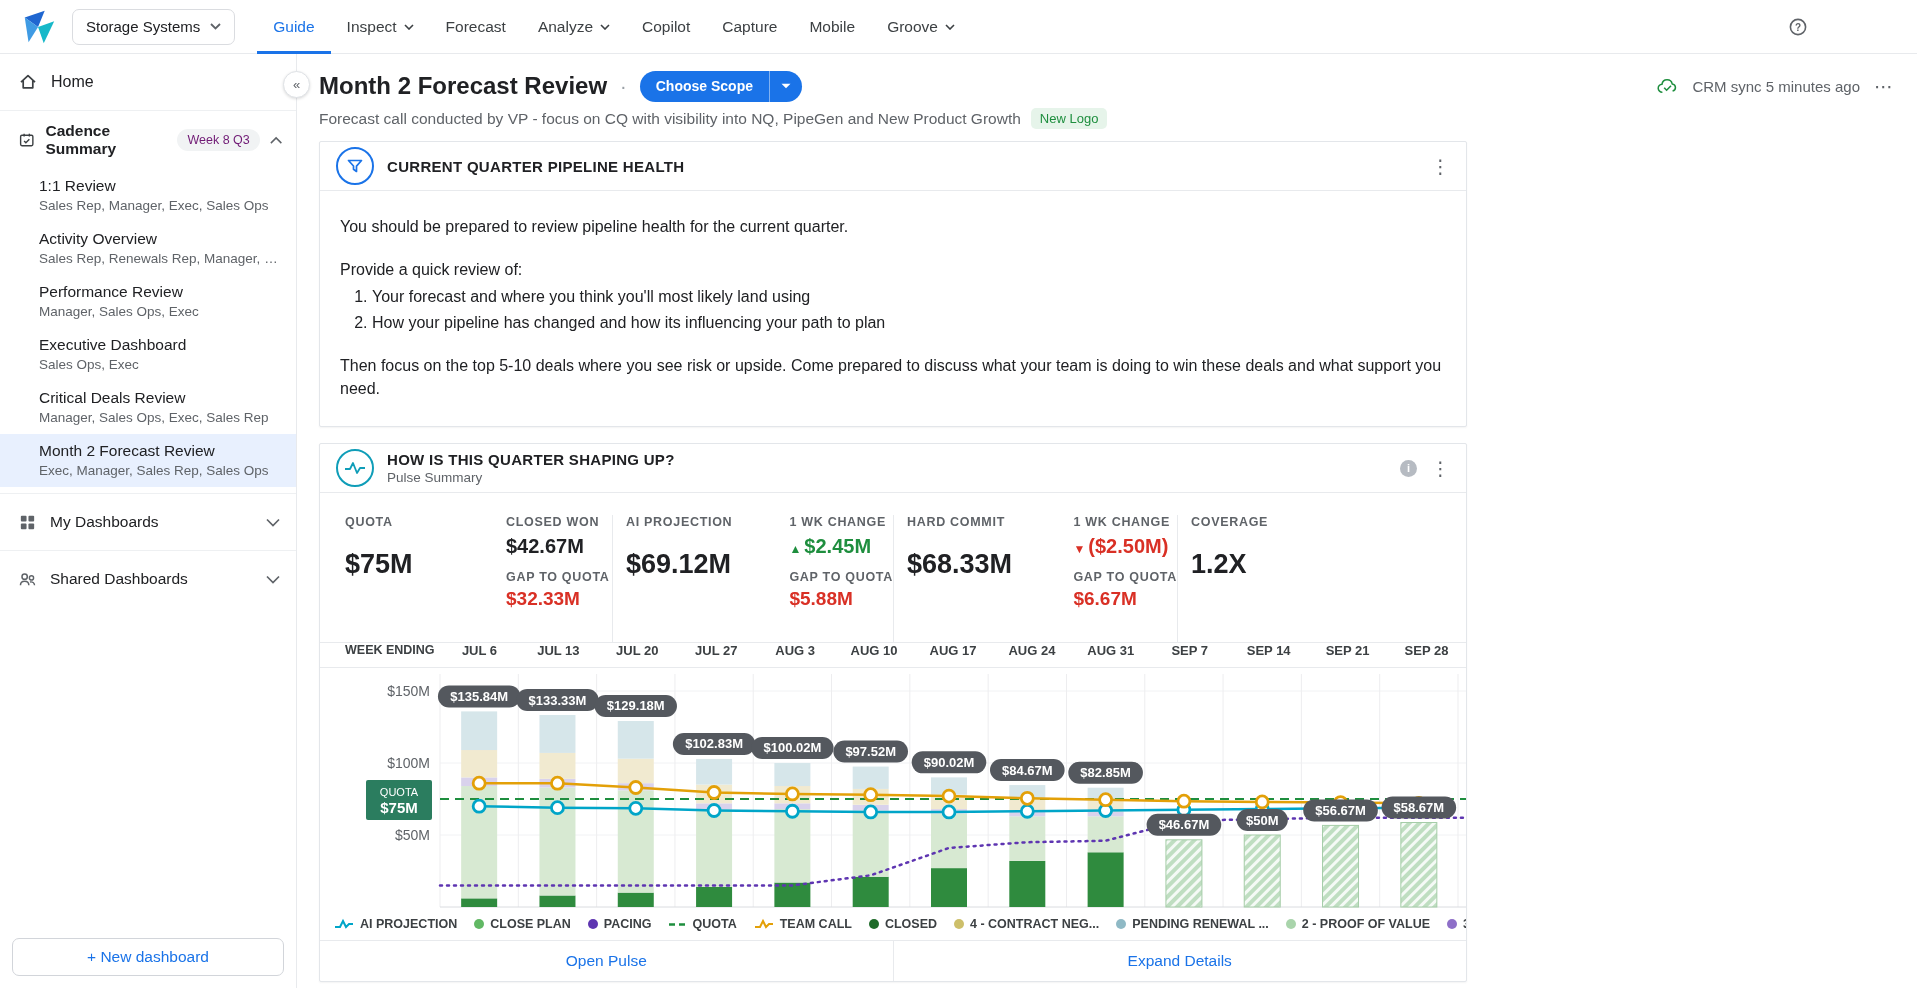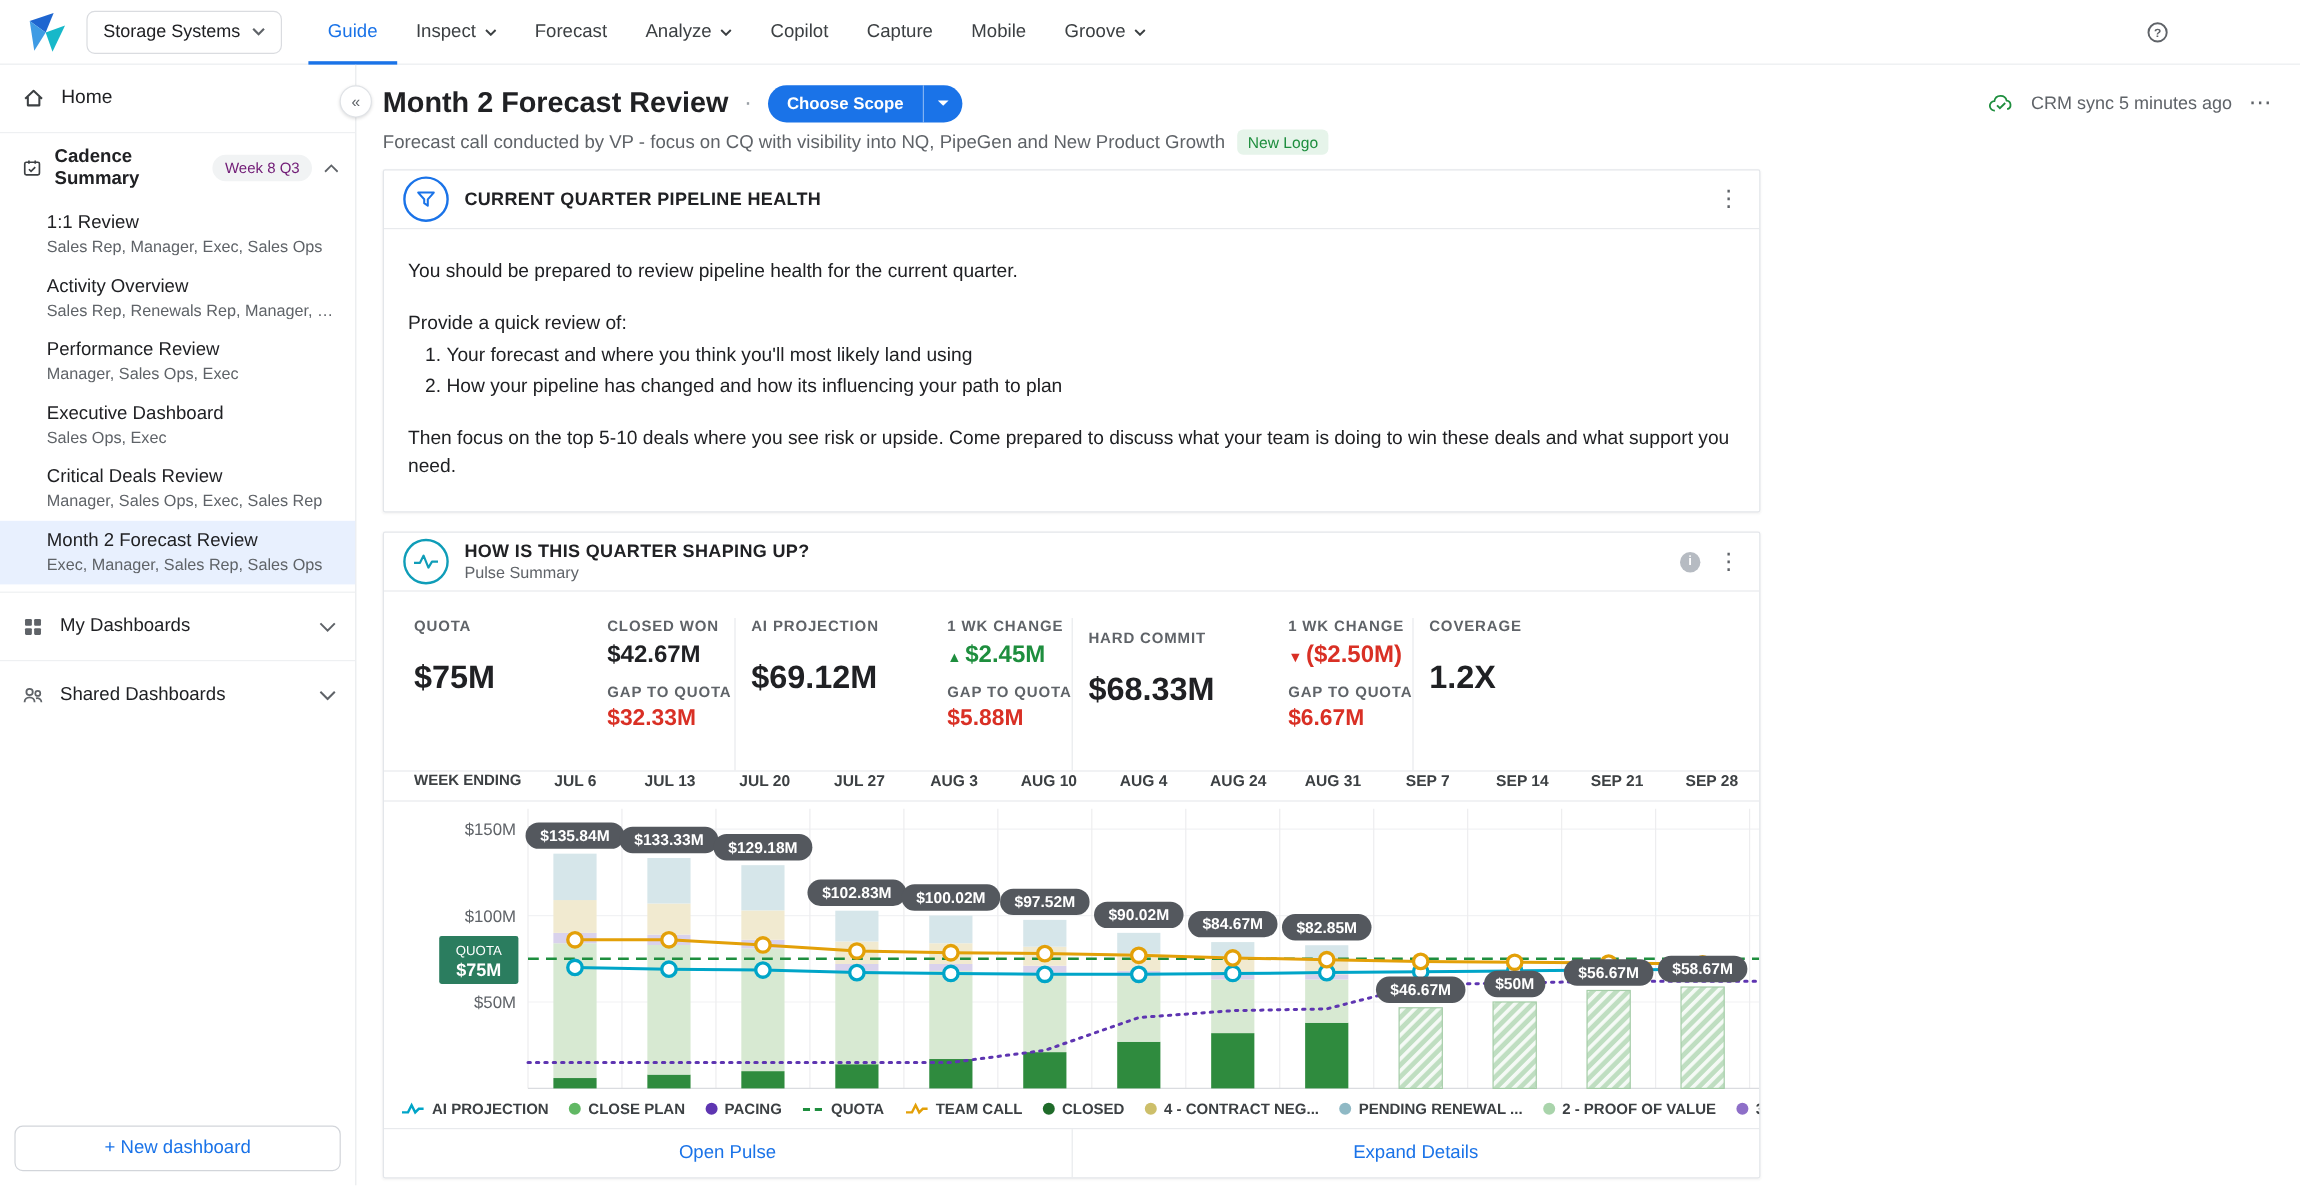--- a/index.html
+++ b/index.html
@@ -71,21 +71,21 @@
   .c1-body .closing { margin:20px 0 0; }
 
   
   .metrics { display:flex; height:150px; border-bottom:1px solid #e8eaed; padding-top:22px; }
   .mgroup { display:flex; }
   .mg1 { width:292px; padding-left:25px; }
   .mg2 { width:281px; padding-left:13px; border-left:1px solid #e8eaed; }
   .mg3 { width:284px; padding-left:13px; border-left:1px solid #e8eaed; }
   .mg4 { width:289px; padding-left:13px; border-left:1px solid #e8eaed; }
   .mcol { display:flex; flex-direction:column; }
-  .mcol-quota { width:161px; } .mcol-ai { width:168px; } .mcol-hc { width:168px;margin-top:10px; }
+  .mcol-quota { width:161px; } .mcol-ai { width:168px; } .mcol-hc { width:168px; }
   .mlabel { font-size:12.5px; font-weight:bold; color:#5f6368; letter-spacing:.7px; white-space:nowrap; }
   .mval-big { font-size:27px; font-weight:bold; margin-top:20px; }
   .mval2 { font-size:20px; font-weight:bold; margin-top:6px; }
   .mlabel-2 { margin-top:12px; }
   .mval-gap { font-size:19px; font-weight:bold; margin-top:4px; }
   .val-red { color:#d93025; } .val-green { color:#1e8e3e; }
   .tri { font-size:12px; margin-right:3px; }
 
   
   .week-row { display:flex; align-items:flex-start; height:25px; border-bottom:1px solid #e8eaed; font-size:13px; font-weight:bold; color:#3c4043; }
@@ -385,21 +385,21 @@
         </div>
 
         <div class="week-row">
           <span class="week-gutter">WEEK ENDING</span>
           <span class="week-cell">JUL 6</span>
           <span class="week-cell">JUL 13</span>
           <span class="week-cell">JUL 20</span>
           <span class="week-cell">JUL 27</span>
           <span class="week-cell">AUG 3</span>
           <span class="week-cell">AUG 10</span>
-          <span class="week-cell">AUG 4</span>
+          <span class="week-cell">AUG 17</span>
           <span class="week-cell">AUG 24</span>
           <span class="week-cell">AUG 31</span>
           <span class="week-cell">SEP 7</span>
           <span class="week-cell">SEP 14</span>
           <span class="week-cell">SEP 21</span>
           <span class="week-cell">SEP 28</span>
         </div>
 
         <div id="chart-wrap">
             <svg width="1146" height="240" viewBox="0 0 1146 240">

